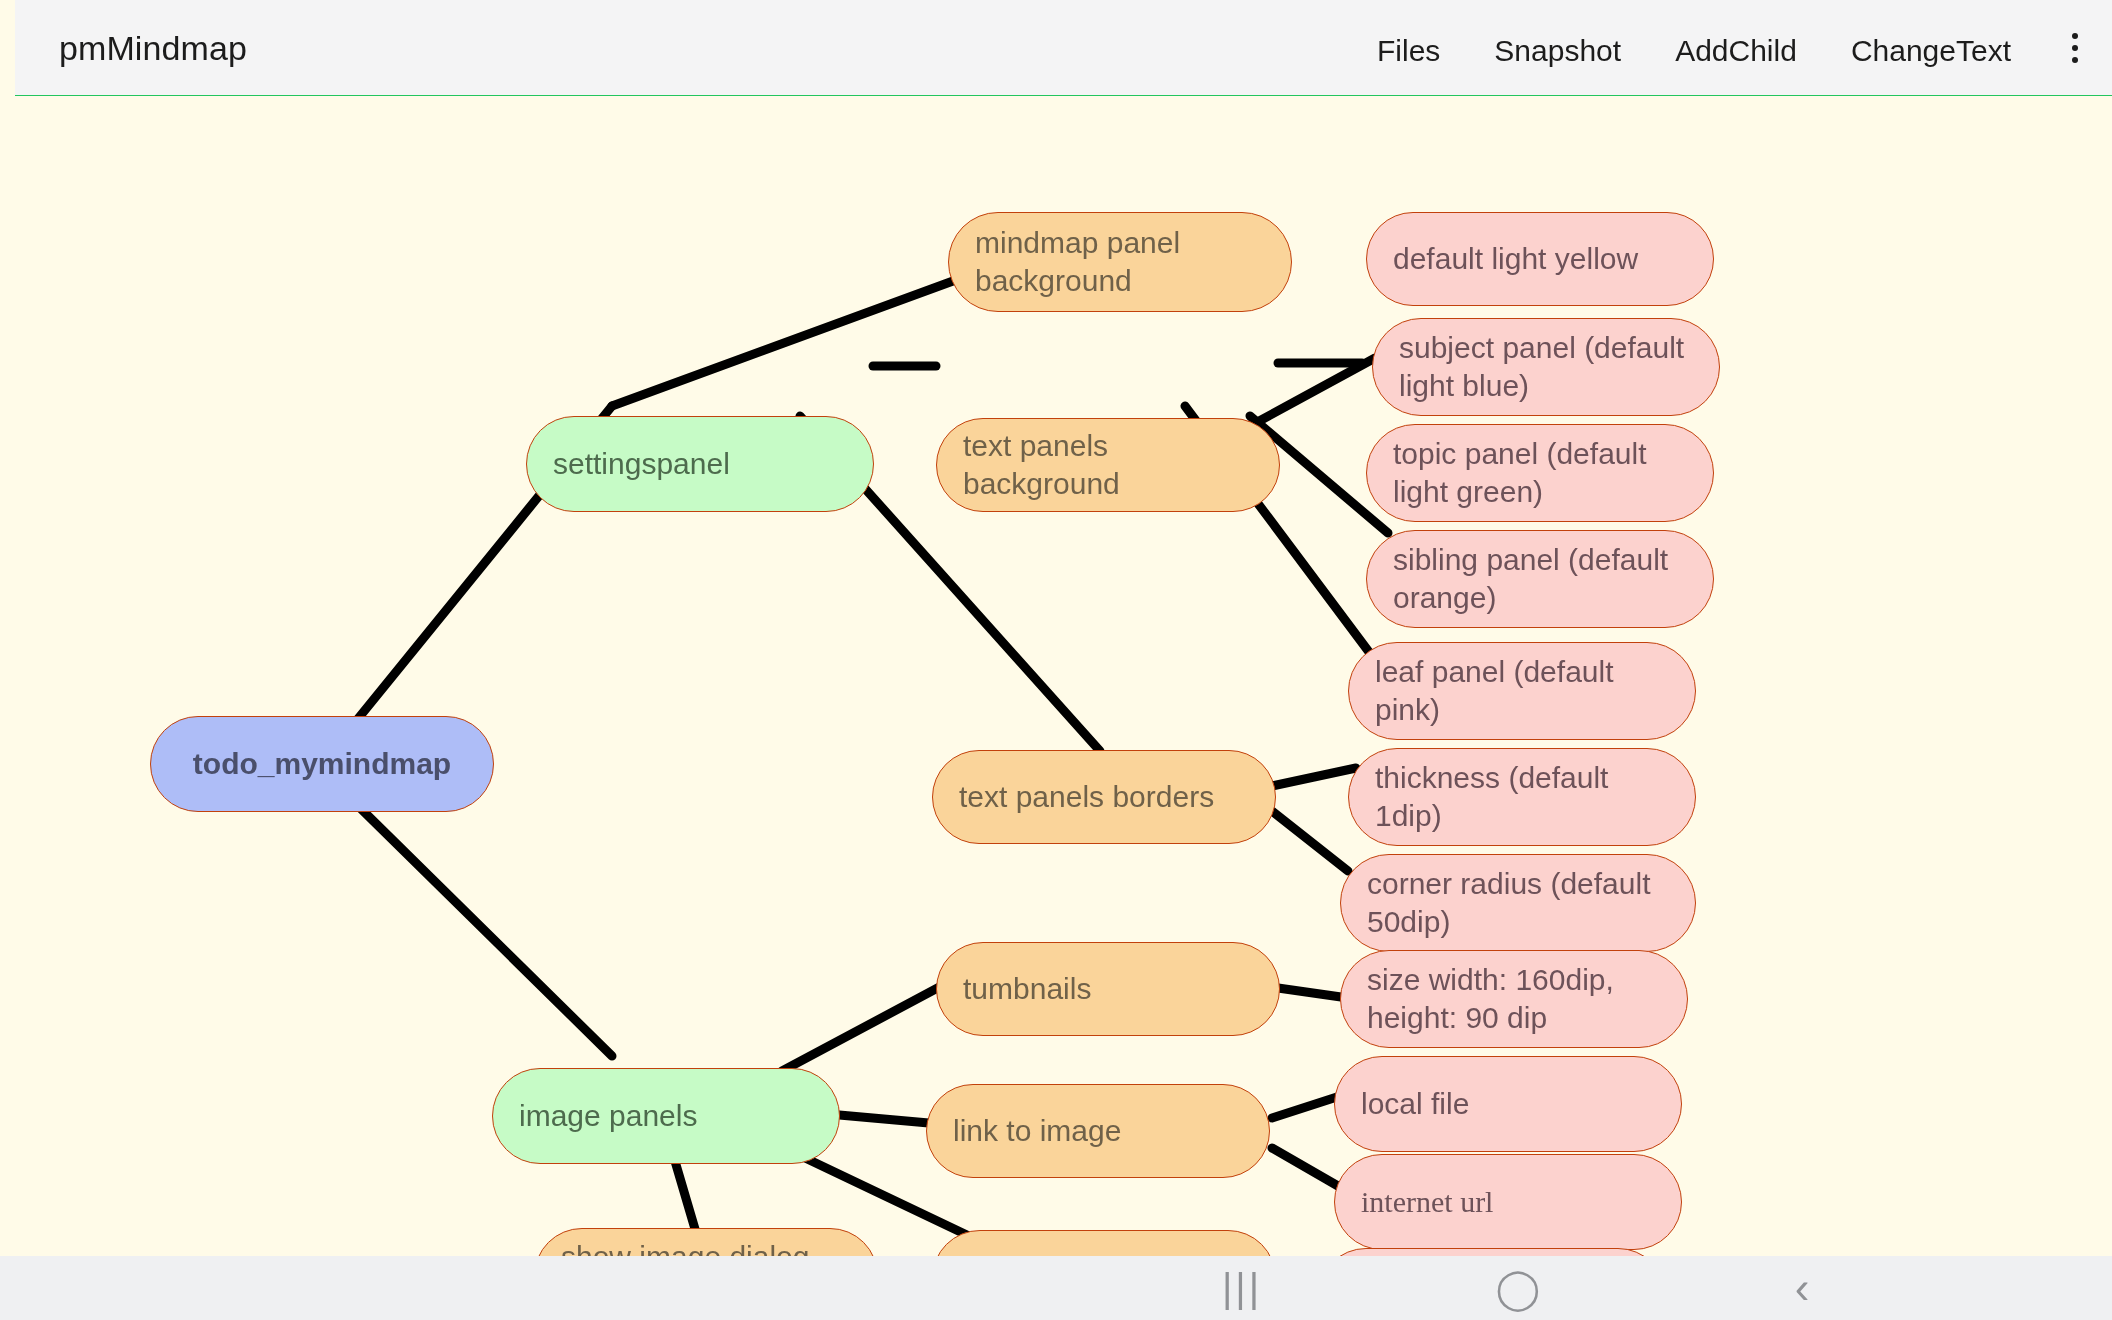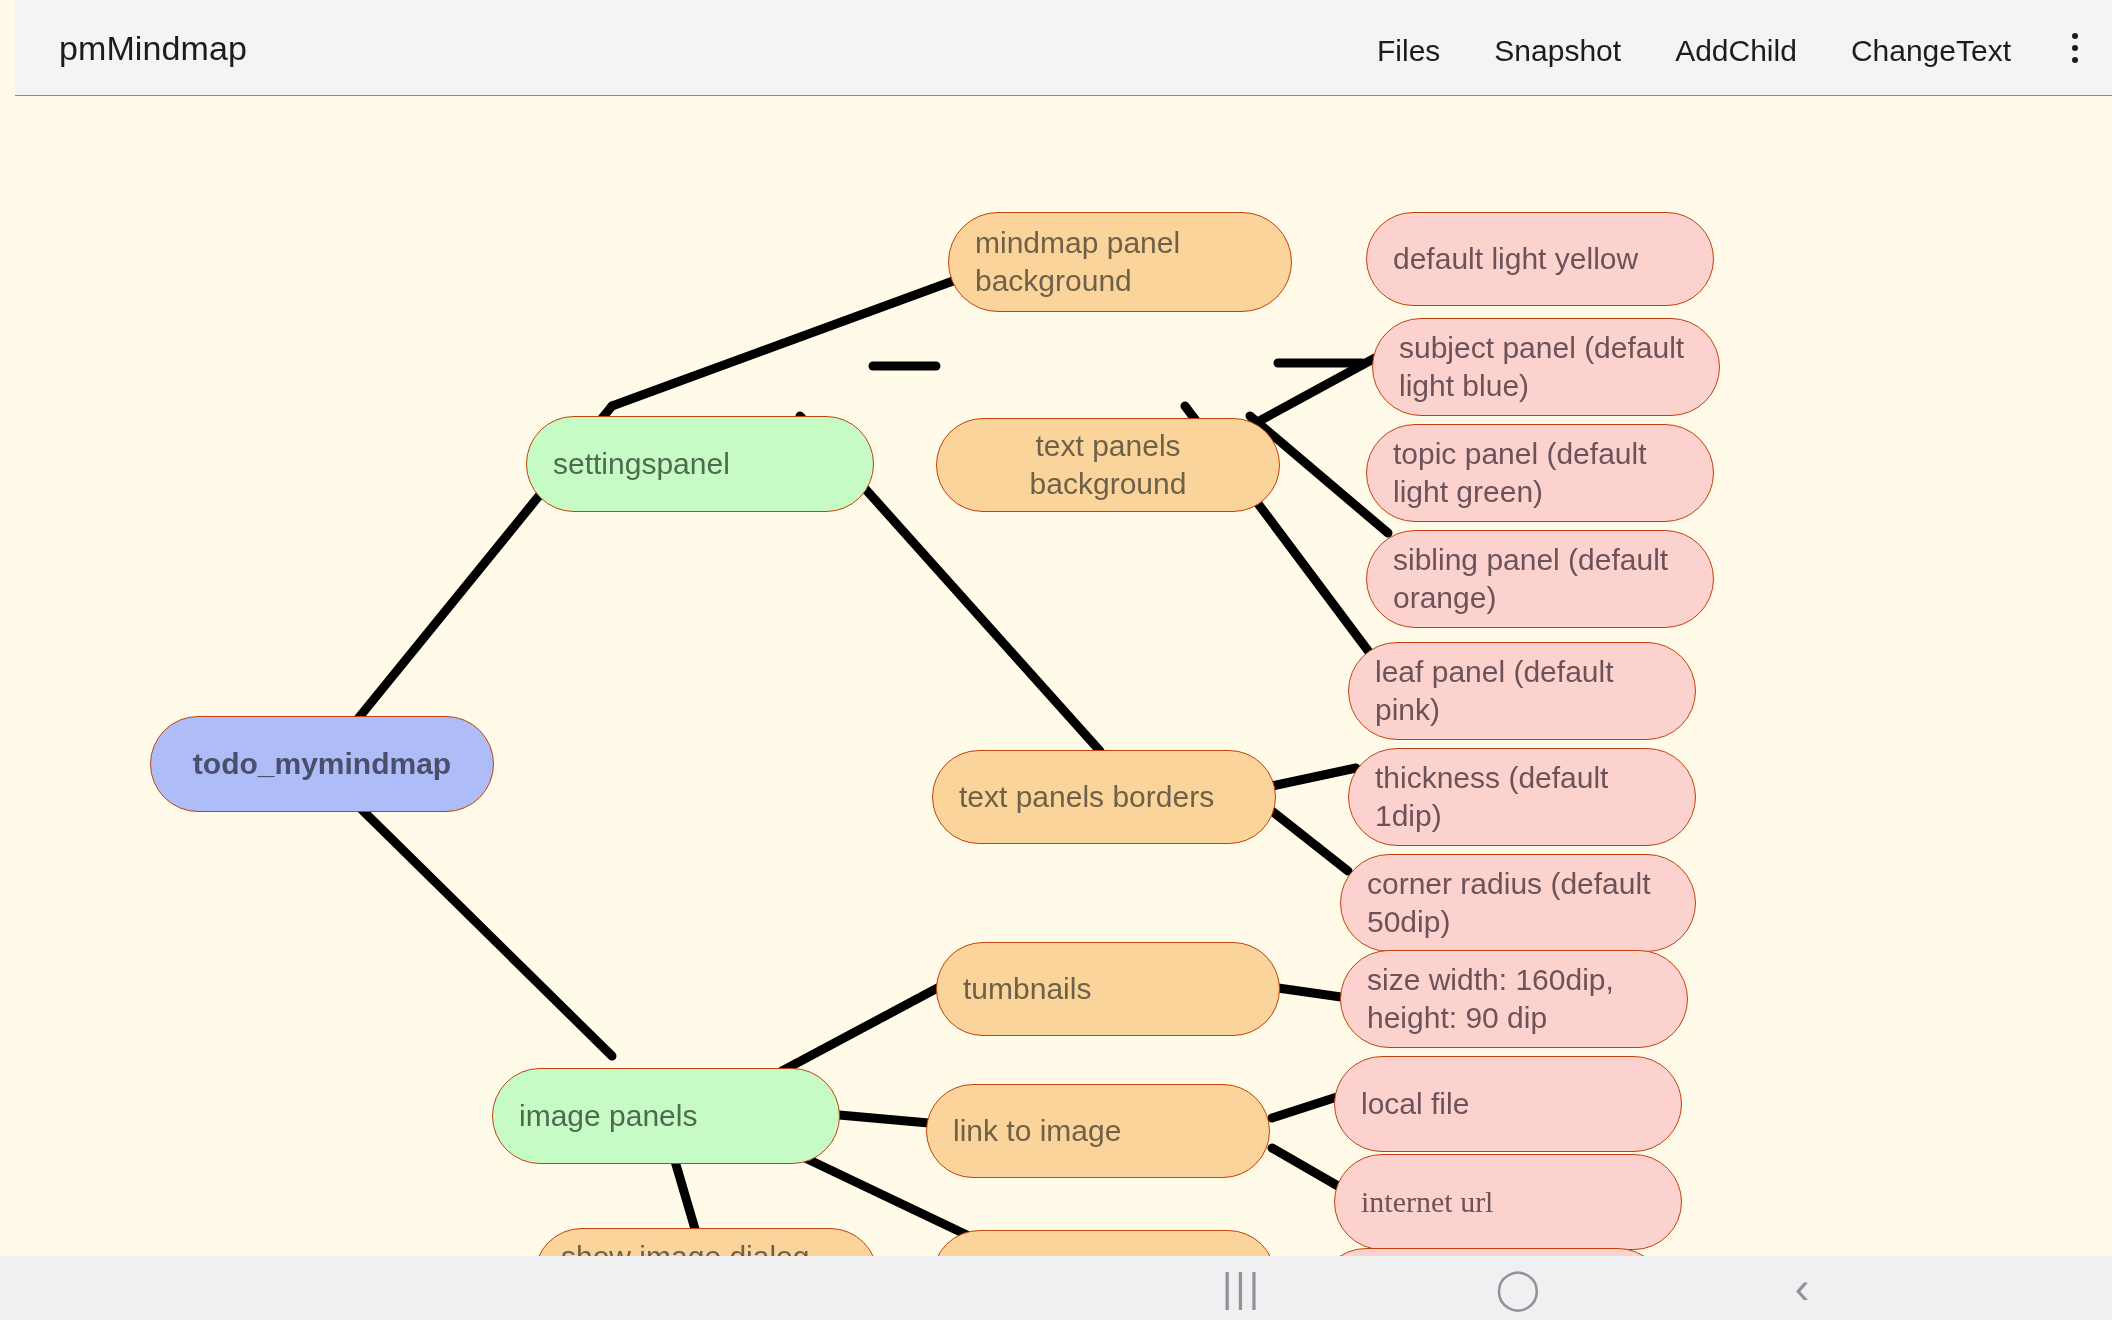--- a/index.html
+++ b/index.html
@@ -270,21 +270,21 @@
 
     <div class="node branch" style="left:492px; top:972px; width:348px; height:96px;">
       <div class="node-label">image panels</div>
     </div>
 
     <div class="node sub" style="left:948px; top:116px; width:344px; height:100px;">
       <div class="node-label">mindmap panel
 background</div>
     </div>
 
-    <div class="node sub" style="left:936px; top:322px; width:344px; height:94px;text-align:center;">
+    <div class="node sub" style="left:936px; top:322px; width:344px; height:94px;">
       <div class="node-label">text panels background</div>
     </div>
 
     <div class="node sub" style="left:932px; top:654px; width:344px; height:94px;">
       <div class="node-label">text panels borders</div>
     </div>
 
     <div class="node sub" style="left:936px; top:846px; width:344px; height:94px;">
       <div class="node-label">tumbnails</div>
     </div>

